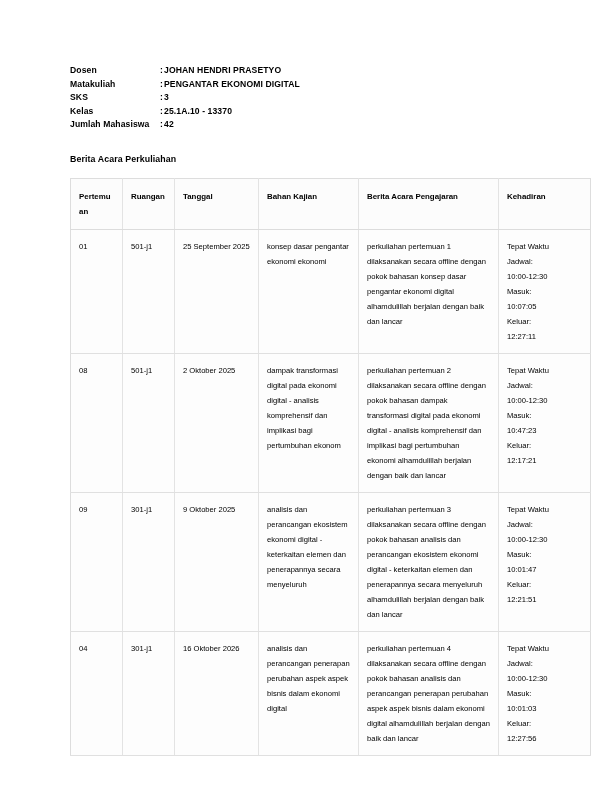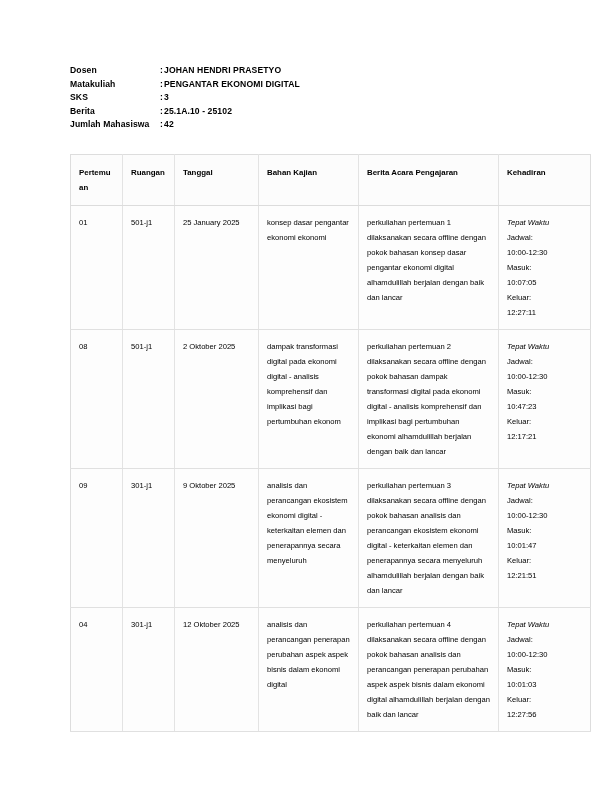--- a/index.html
+++ b/index.html
@@ -102,21 +102,21 @@
     white-space: nowrap;
   }
   .col-pertemuan { width: 52px; }
   .col-ruangan   { width: 52px; }
   .col-tanggal   { width: 84px; }
   .col-bahan     { width: 100px; }
   .col-berita    { width: 140px; }
   .col-kehadiran { width: 92px; }
 
   .kehadiran-line { display: block; }
-  .kehadiran-status { display: block; font-style: italic; }
+  .kehadiran-status { display: block; }
 </style>
 </head>
 <body>
 
 <div class="page">
 
   <div class="meta">
     <div class="meta-row">
       <span class="meta-label">Dosen</span>
       <span class="meta-sep">:</span>
@@ -126,31 +126,32 @@
       <span class="meta-label">Matakuliah</span>
       <span class="meta-sep">:</span>
       <span class="meta-value">PENGANTAR EKONOMI DIGITAL</span>
     </div>
     <div class="meta-row">
       <span class="meta-label">SKS</span>
       <span class="meta-sep">:</span>
       <span class="meta-value">3</span>
     </div>
     <div class="meta-row">
-      <span class="meta-label">Berita</span>
-      <span class="meta-sep">:</span>
-      <span class="meta-value">25.1A.10 - 25102</span>
+      <span class="meta-label">Kelas</span>
+      <span class="meta-sep">:</span>
+      <span class="meta-value">25.1A.10 - 13370</span>
     </div>
     <div class="meta-row">
       <span class="meta-label">Jumlah Mahasiswa</span>
       <span class="meta-sep">:</span>
       <span class="meta-value">42</span>
     </div>
   </div>
 
+  <div class="section-title">Berita Acara Perkuliahan</div>
 
   <table class="bap">
     <colgroup>
       <col class="col-pertemuan">
       <col class="col-ruangan">
       <col class="col-tanggal">
       <col class="col-bahan">
       <col class="col-berita">
       <col class="col-kehadiran">
     </colgroup>
@@ -161,21 +162,21 @@
         <th>Tanggal</th>
         <th>Bahan Kajian</th>
         <th>Berita Acara Pengajaran</th>
         <th>Kehadiran</th>
       </tr>
     </thead>
     <tbody>
       <tr class="body-row">
         <td class="num">01</td>
         <td class="room">501-j1</td>
-        <td class="date">25 January 2025</td>
+        <td class="date">25 September 2025</td>
         <td>konsep dasar pengantar ekonomi ekonomi</td>
         <td>perkuliahan pertemuan 1 dilaksanakan secara offline dengan pokok bahasan konsep dasar pengantar ekonomi digital alhamdulillah berjalan dengan baik dan lancar</td>
         <td>
           <span class="kehadiran-status">Tepat Waktu</span>
           <span class="kehadiran-line">Jadwal:</span>
           <span class="kehadiran-line">10:00-12:30</span>
           <span class="kehadiran-line">Masuk:</span>
           <span class="kehadiran-line">10:07:05</span>
           <span class="kehadiran-line">Keluar:</span>
           <span class="kehadiran-line">12:27:11</span>
@@ -209,21 +210,21 @@
           <span class="kehadiran-line">10:00-12:30</span>
           <span class="kehadiran-line">Masuk:</span>
           <span class="kehadiran-line">10:01:47</span>
           <span class="kehadiran-line">Keluar:</span>
           <span class="kehadiran-line">12:21:51</span>
         </td>
       </tr>
       <tr class="body-row">
         <td class="num">04</td>
         <td class="room">301-j1</td>
-        <td class="date">12 Oktober 2025</td>
+        <td class="date">16 Oktober 2026</td>
         <td>analisis dan perancangan penerapan perubahan aspek aspek bisnis dalam ekonomi digital</td>
         <td>perkuliahan pertemuan 4 dilaksanakan secara offline dengan pokok bahasan analisis dan perancangan penerapan perubahan aspek aspek bisnis dalam ekonomi digital alhamdulillah berjalan dengan baik dan lancar</td>
         <td>
           <span class="kehadiran-status">Tepat Waktu</span>
           <span class="kehadiran-line">Jadwal:</span>
           <span class="kehadiran-line">10:00-12:30</span>
           <span class="kehadiran-line">Masuk:</span>
           <span class="kehadiran-line">10:01:03</span>
           <span class="kehadiran-line">Keluar:</span>
           <span class="kehadiran-line">12:27:56</span>

